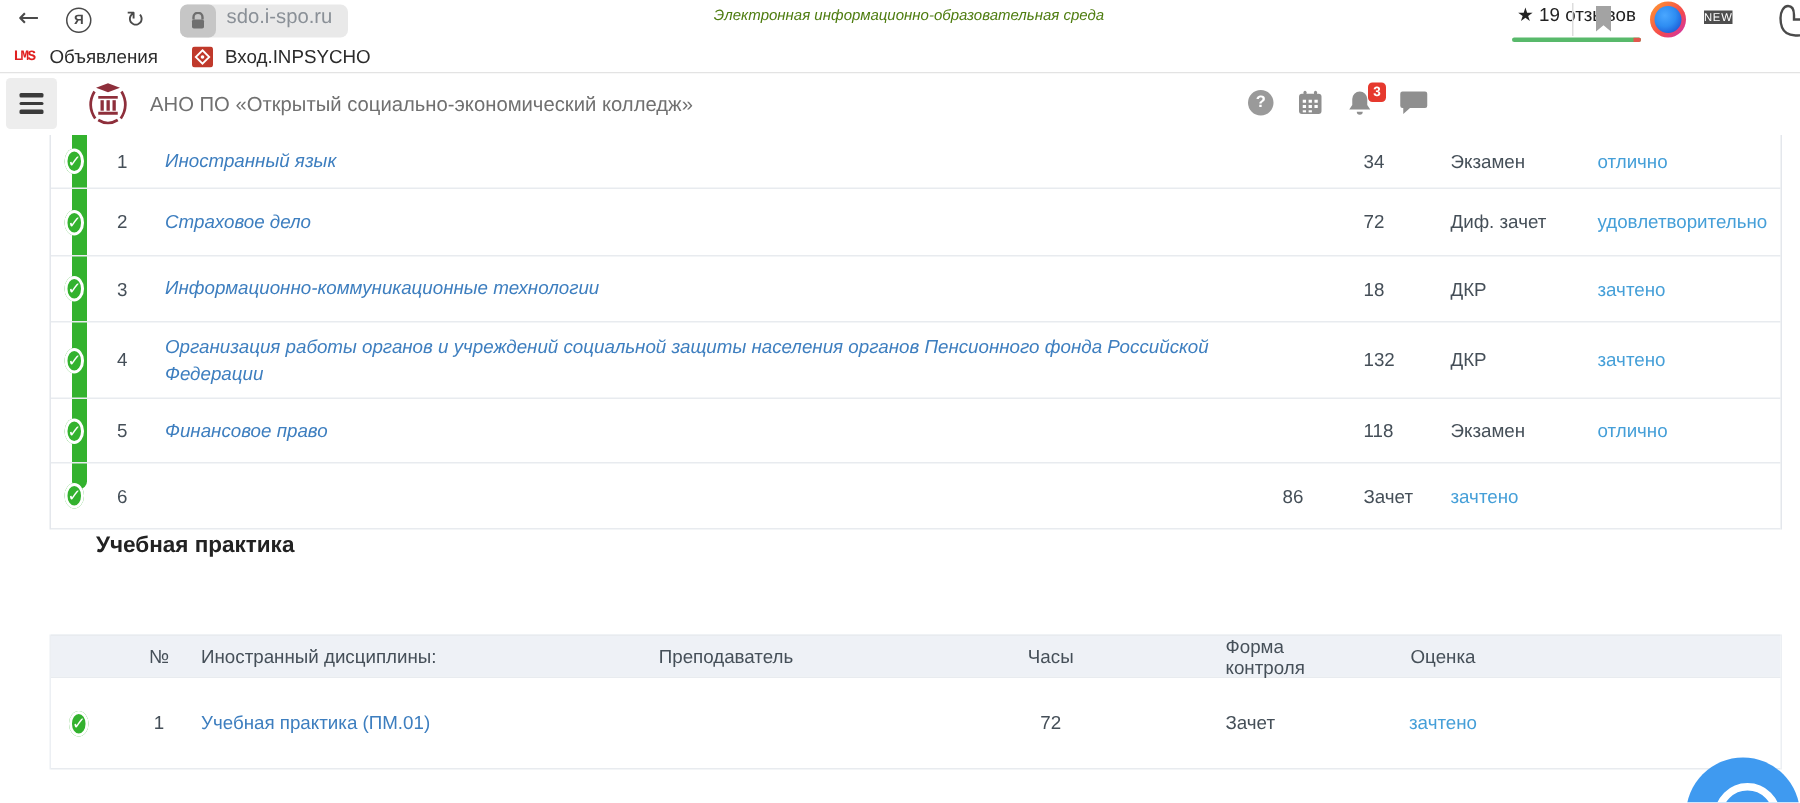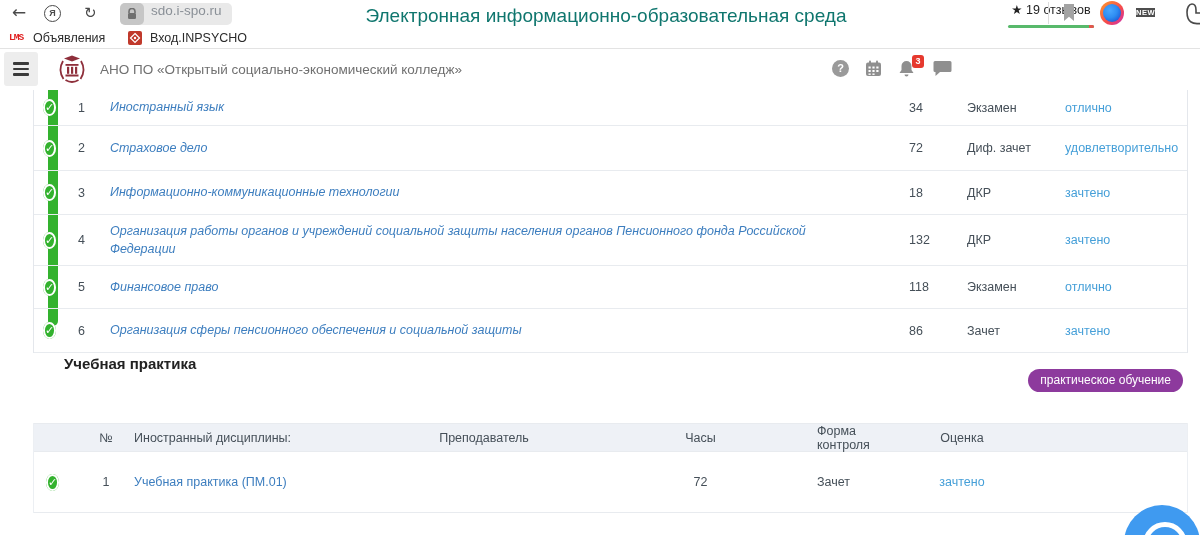--- a/index.html
+++ b/index.html
@@ -10,33 +10,33 @@
   
   .browser-bar{position:absolute;top:0;left:0;width:1200px;height:30px;background:#fff;}
   .nav-ic{position:absolute;top:2px;font-family:"DejaVu Sans",sans-serif;color:#4a4a4a;font-size:17px;cursor:pointer;}
   .ic-back{left:12px;}
   .ic-reload{left:84px;font-size:15px;top:4px;}
   .y-circle{position:absolute;left:44px;top:5px;width:15px;height:15px;border:1.6px solid #4a4a4a;border-radius:50%;
             font-size:9px;font-weight:bold;color:#4a4a4a;text-align:center;line-height:15px;}
   .addr{position:absolute;left:120px;top:3px;height:22px;display:flex;align-items:flex-start;background:#e9e9e9;border-radius:5px;padding-right:10px;}
   .lock-chip{width:24px;height:22px;background:#c6c6c6;border-radius:5px;display:flex;align-items:center;justify-content:center;margin-right:7px;}
   .url{color:#8a9097;font-size:13.5px;}
-  .tab-title{position:absolute;left:50.5%;transform:translateX(-50%);top:5px;font-size:19px;color:#0f766e;white-space:nowrap;}
+  .tab-title{position:absolute;left:50.5%;transform:translateX(-50%);top:5px;font-size:10px;color:#4d7c0f;white-space:nowrap;font-style:italic;}
   .reviews{position:absolute;left:1008px;top:2px;width:86px;text-align:center;font-size:12.5px;color:#222;cursor:pointer;}
   .rev-underline{position:absolute;left:0;top:23px;width:86px;height:3px;background:#58b96b;border-radius:2px;overflow:hidden;}
   .rev-underline:after{content:"";position:absolute;right:0;top:0;width:5px;height:3px;background:#e2574d;}
   .vdiv{position:absolute;left:1048px;top:2px;width:1px;height:22px;background:#ddd;}
   .flag-ic{position:absolute;left:1060px;top:2px;cursor:pointer;}
   .ext-circle{position:absolute;left:1100px;top:1px;width:24px;height:24px;border-radius:50%;
               background:linear-gradient(135deg,#ff9d2e 0%,#f4484e 60%,#c92fbb 100%);cursor:pointer;}
   .ext-circle:after{content:"";position:absolute;left:3px;top:3px;width:18px;height:18px;border-radius:50%;
               background:radial-gradient(circle at 38% 35%,#4aa7ff 0%,#2e8df2 45%,#1440c8 100%);}
   .ext-new{position:absolute;left:1136px;top:1px;width:23px;height:24px;border-radius:3px;overflow:hidden;cursor:pointer;}
   .ext-new .pix{height:9px;background:linear-gradient(90deg,#1fb0c4 0 5px,#0b6fae 5px 9px,#35c08e 9px 14px,#116e9b 14px 19px,#2fd0c0 19px 23px);}
-  .ext-new .lbl{height:15px;background:#4e4e4e;color:#fff;font-size:7.5px;font-weight:bold;text-align:right;line-height:15px;letter-spacing:.5px;}
+  .ext-new .lbl{height:15px;background:#4e4e4e;color:#fff;font-size:7.5px;font-weight:normal;text-align:right;line-height:15px;letter-spacing:.5px;}
   .hand-ic{position:absolute;left:1184px;top:2px;}
 
   
   .bm-bar{position:absolute;top:30px;left:0;width:1200px;height:18px;border-bottom:1px solid #e3e3e3;background:#fff;}
   .lms-ic{position:absolute;left:9px;top:2px;font-family:"Liberation Mono",monospace;font-weight:bold;font-size:9.5px;color:#e02020;letter-spacing:-1px;}
   .bm-item{position:absolute;top:1px;font-size:12.5px;color:#2b2b2b;cursor:pointer;}
   .bm-1{left:33px;}
   .bm-fav{position:absolute;left:128px;top:1px;}
   .bm-2{left:150px;}
 
@@ -262,30 +262,28 @@
         <div class="cell name"><a class="subj">Финансовое право</a></div>
         <div class="cell"></div>
         <div class="cell">118</div>
         <div class="cell">Экзамен</div>
         <div class="cell"><a class="grade">отлично</a></div>
       </div>
 
       <div class="t1row h43">
         <div class="cell"><span class="chk">✓</span></div>
         <div class="cell">6</div>
-        <div class="cell name"><a class="subj">Организация сферы пенсионного обеспечения и социальной защиты</a></div>
         <div class="cell"></div>
         <div class="cell">86</div>
         <div class="cell">Зачет</div>
         <div class="cell"><a class="grade">зачтено</a></div>
       </div>
     </div>
 
     <div class="practice-title">Учебная практика</div>
-    <div class="practice-badge">практическое обучение</div>
 
     <div class="panel2 t2">
       <div class="t2grid t2head">
         <div class="cell"></div>
         <div class="cell c-center">№</div>
         <div class="cell">Иностранный дисциплины:</div>
         <div class="cell c-center">Преподаватель</div>
         <div class="cell c-center">Часы</div>
         <div class="cell">Форма контроля</div>
         <div class="cell c-center">Оценка</div>

